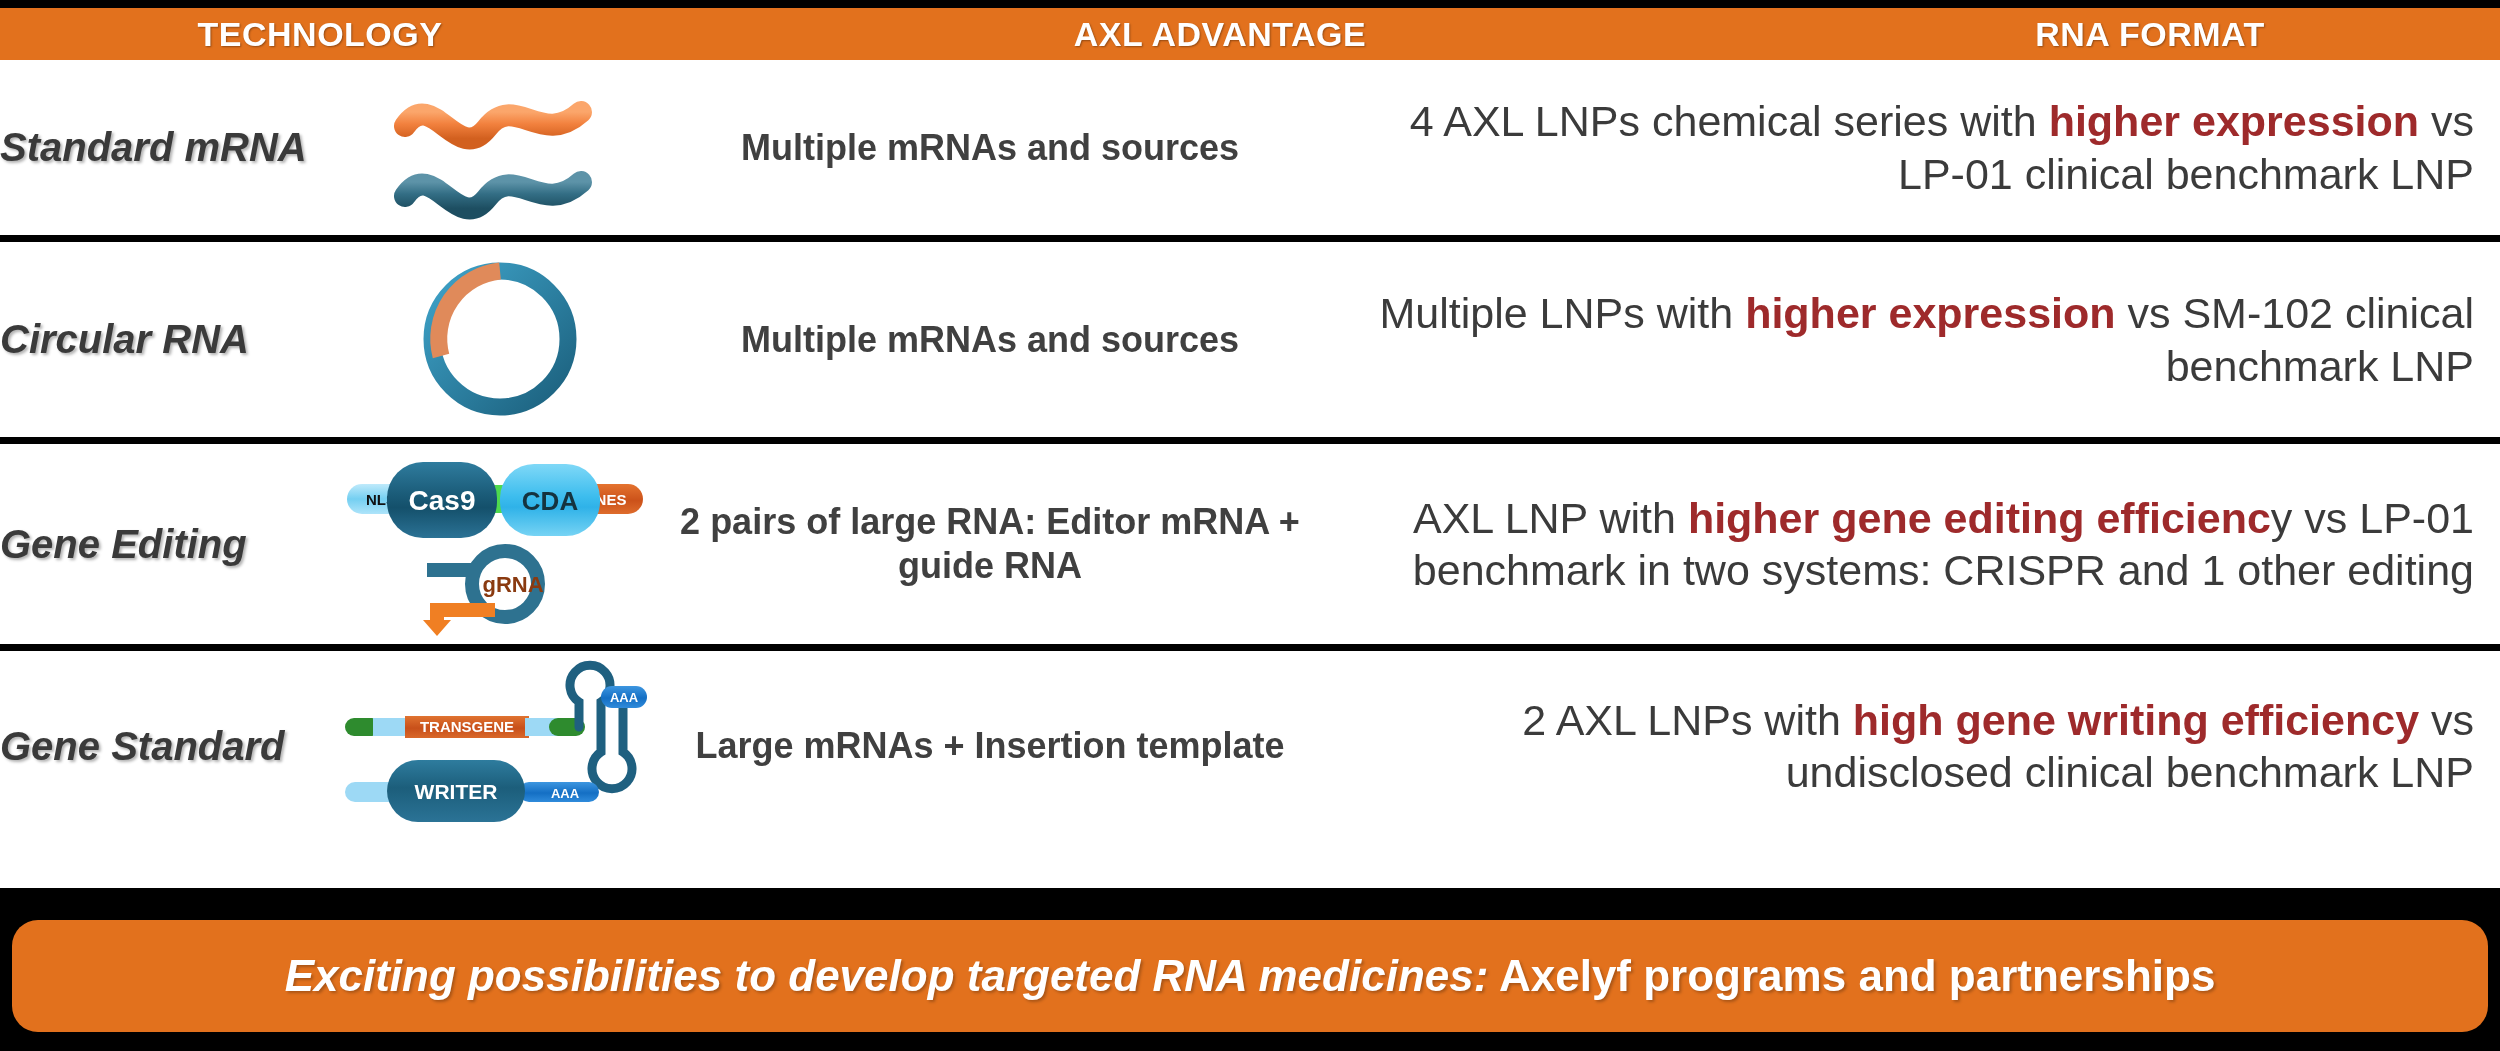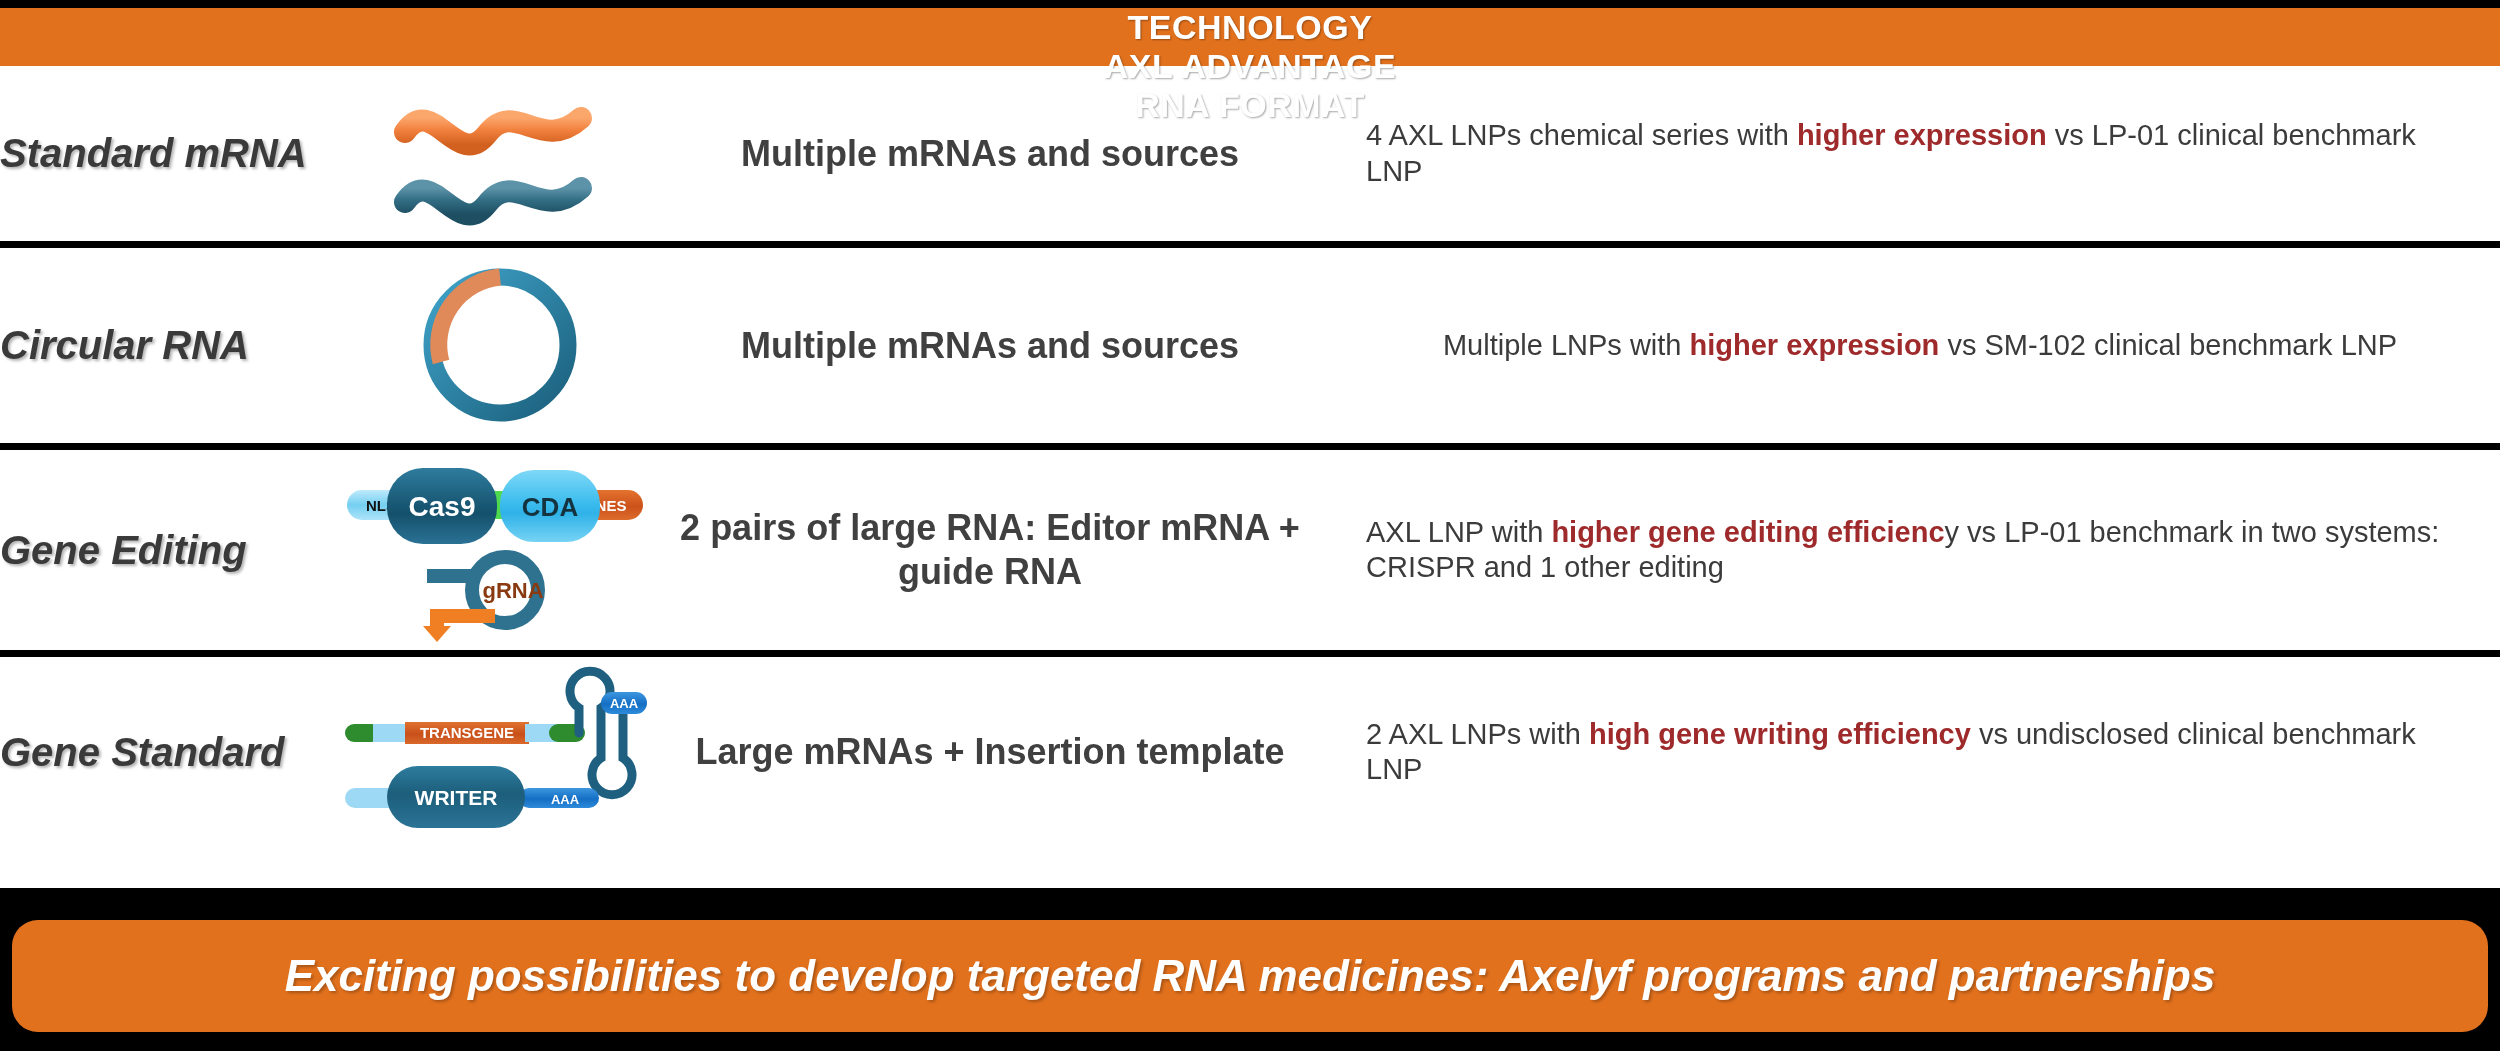--- a/index.html
+++ b/index.html
@@ -3,21 +3,21 @@
 <meta charset="utf-8">
 <style>
   html,body{margin:0;padding:0;background:#000;}
   body{width:2500px;height:1051px;overflow:hidden;font-family:"Liberation Sans",sans-serif;}
 
   .slide{position:relative;width:2500px;height:1051px;background:#000;}
 
   
   .table{position:absolute;left:0;top:8px;width:2500px;height:880px;background:#ffffff;}
 
-  .thead{display:flex;height:58px;background:#E2711D;align-items:center;flex-direction:column;}
+  .thead{display:flex;height:52px;background:#E2711D;align-items:center;}
   .th{color:#ffffff;font-weight:bold;font-size:34px;letter-spacing:.5px;text-align:center;
       text-shadow:1px 1px 2px rgba(0,0,0,.35);}
   .col1{width:640px;}
   .col2{width:700px;}
   .col3{width:1160px;}
 
   .rowsep{height:7px;background:#000;}
 
   .trow{display:flex;align-items:center;background:#fff;}
   .r1{height:175px;} .r2{height:195px;} .r3{height:200px;} .r4{height:190px;}
@@ -25,29 +25,29 @@
   .cell{display:flex;align-items:center;justify-content:center;height:100%;box-sizing:border-box;}
 
   .tech-label{font-size:40px;font-weight:bold;font-style:italic;color:#3A3A3A;
     text-shadow:2px 2px 3px rgba(0,0,0,.30);width:360px;}
 
   .icon-cell{width:280px;display:flex;align-items:center;justify-content:center;height:100%;}
 
   .fmt{font-size:36px;font-weight:bold;color:#404040;text-align:center;line-height:1.22;
        padding:0 30px;box-sizing:border-box;}
 
-  .adv{font-size:29px;color:#3b3b3b;text-align:left;line-height:1.22;padding:0 26px;box-sizing:border-box;}
+  .adv{font-size:43px;color:#3b3b3b;text-align:right;line-height:1.22;padding:0 26px;box-sizing:border-box;}
   .hl{color:#9E2A2B;font-weight:bold;}
 
   
   .banner{position:absolute;left:12px;top:920px;width:2476px;height:112px;background:#E2711D;
      border-radius:26px;display:flex;align-items:center;justify-content:center;}
   .banner-txt{color:#fff;font-size:44px;white-space:nowrap;text-shadow:2px 2px 3px rgba(0,0,0,.25);}
   .banner-txt .it{font-style:italic;font-weight:bold;}
-  .banner-txt .bd{font-weight:bold;font-style:italic;}
+  .banner-txt .bd{font-weight:bold;}
 
   
   svg{display:block;overflow:visible;}
 </style>
 </head>
 <body>
 
 <div class="slide">
 
   <div class="table">

